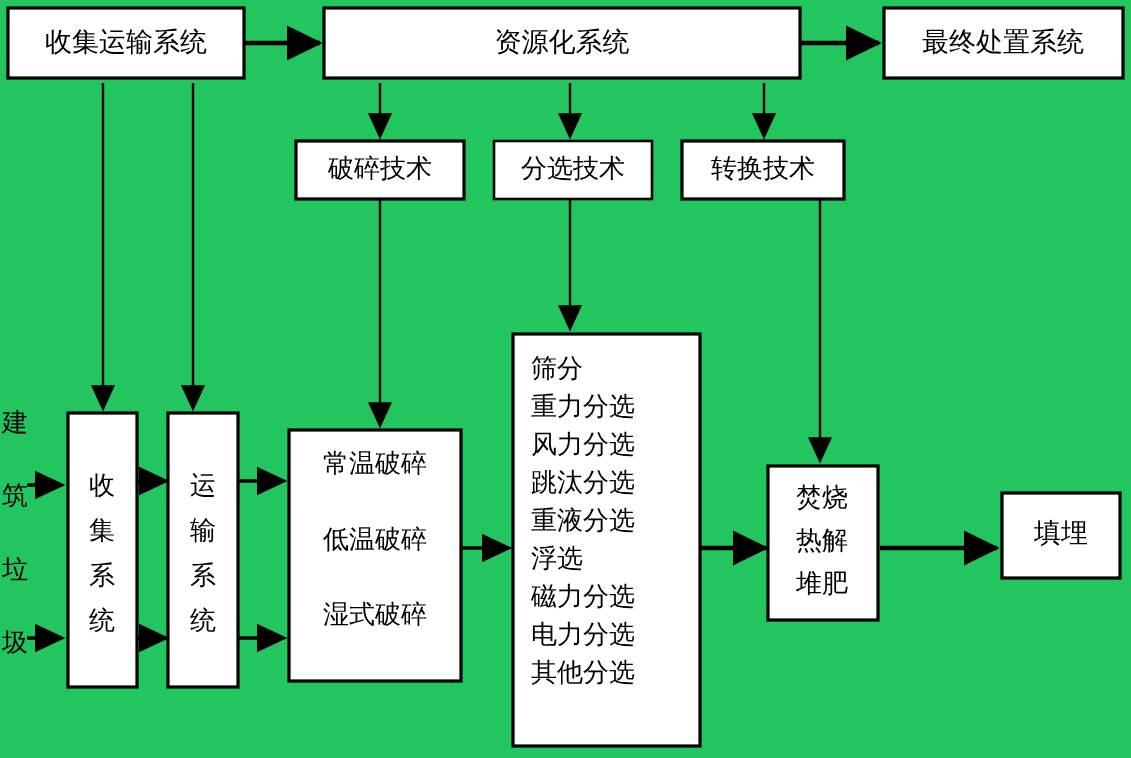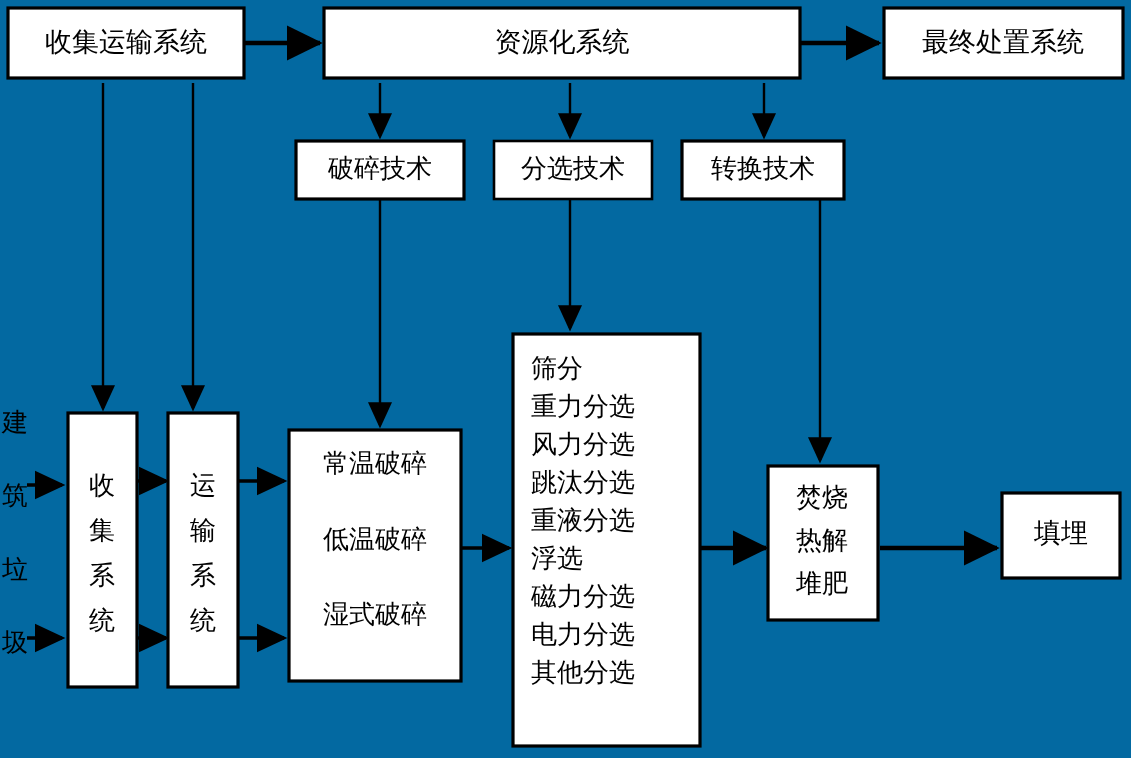--- a/index.html
+++ b/index.html
@@ -7,21 +7,21 @@
     padding: 0;
     background: #ffffff;
   }
   body {
     font-family: "Liberation Serif", "DejaVu Serif", serif;
   }
   #diagram-root {
     position: relative;
     width: 1131px;
     height: 758px;
-    background: #0369a1;
+    background: #22c55e;
     overflow: hidden;
   }
   svg#flow {
     position: absolute;
     left: 0;
     top: 0;
     width: 1131px;
     height: 758px;
   }
   .node-rect {

